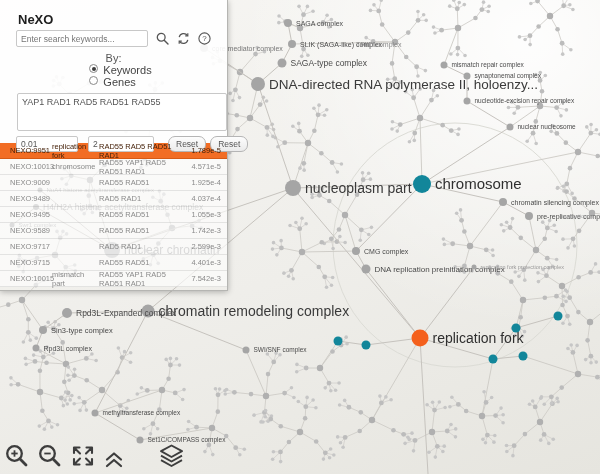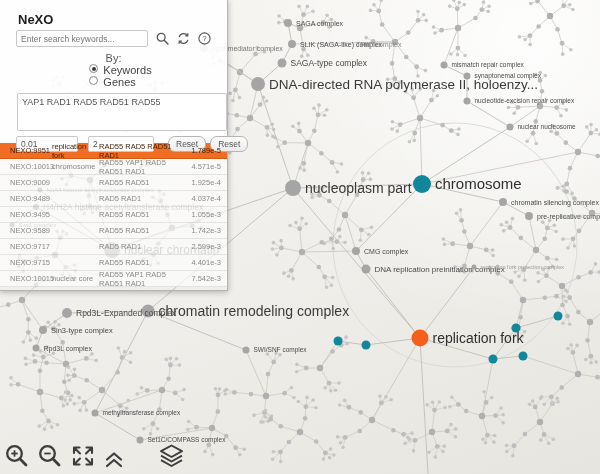--- a/index.html
+++ b/index.html
@@ -1633,21 +1633,21 @@
           <span class="c-p">2.599e-3</span>
         </div>
         <div class="row">
           <span class="c-id">NEXO:9715</span>
           <span class="c-term"></span>
           <span class="c-genes">RAD55 RAD51</span>
           <span class="c-p">4.401e-3</span>
         </div>
         <div class="row">
           <span class="c-id">NEXO:10015</span>
-          <span class="c-term">nuclear core</span>
+          <span class="c-term">mismatch part</span>
           <span class="c-genes">RAD55 YAP1 RAD5 RAD51 RAD1</span>
           <span class="c-p">7.542e-3</span>
         </div>
       </div>
   </div>
 
   <div class="toolbar">
     <button class="tb-btn">
       <svg width="26" height="26" viewBox="0 0 26 26">
         <circle cx="10.5" cy="10.5" r="7.3" fill="none" stroke="#3d3d3d" stroke-width="2.3"></circle>

